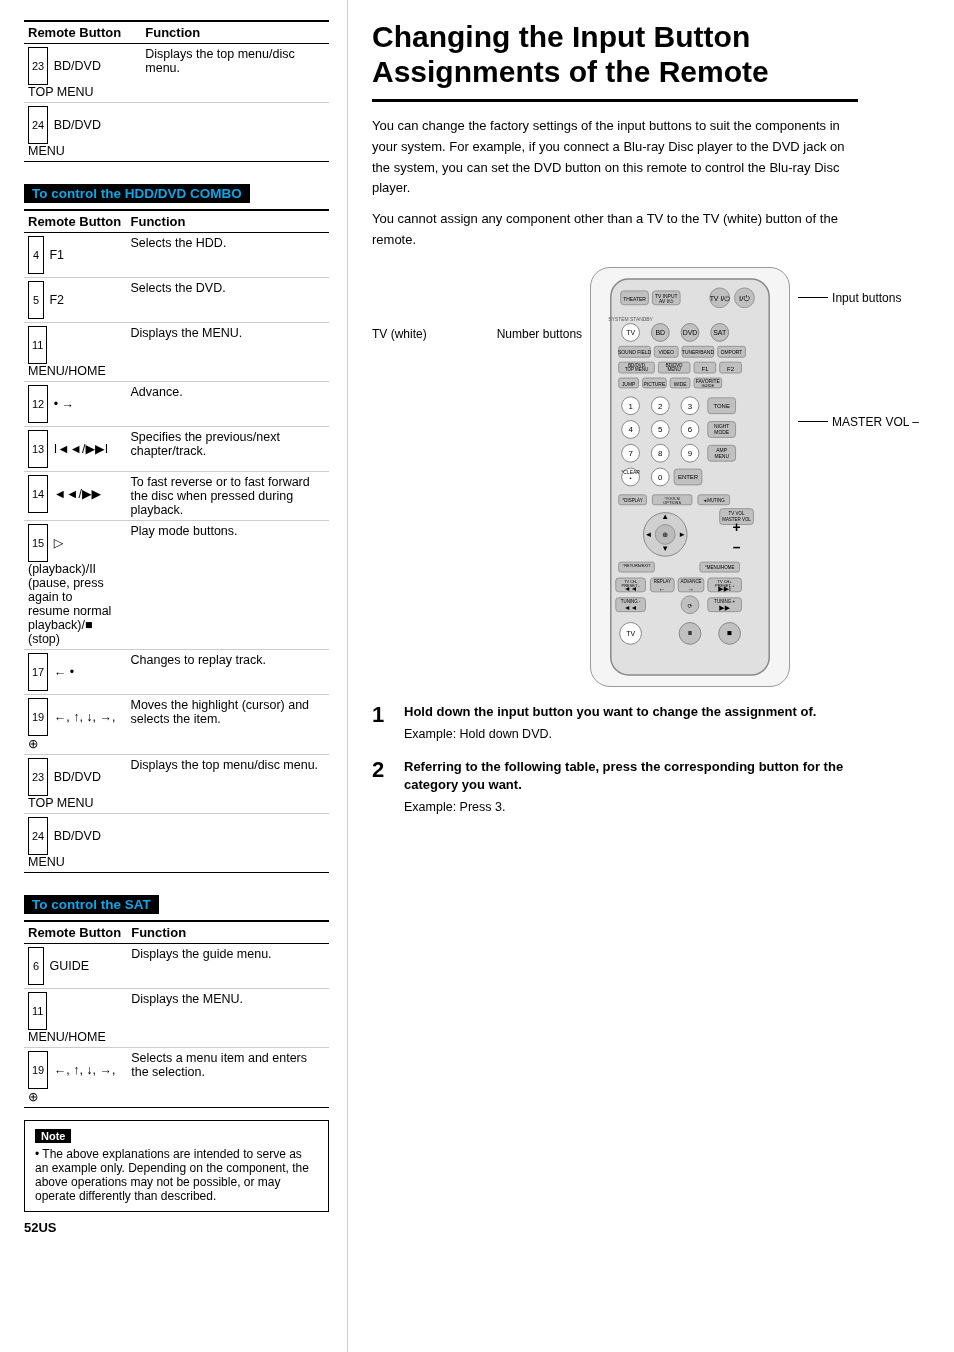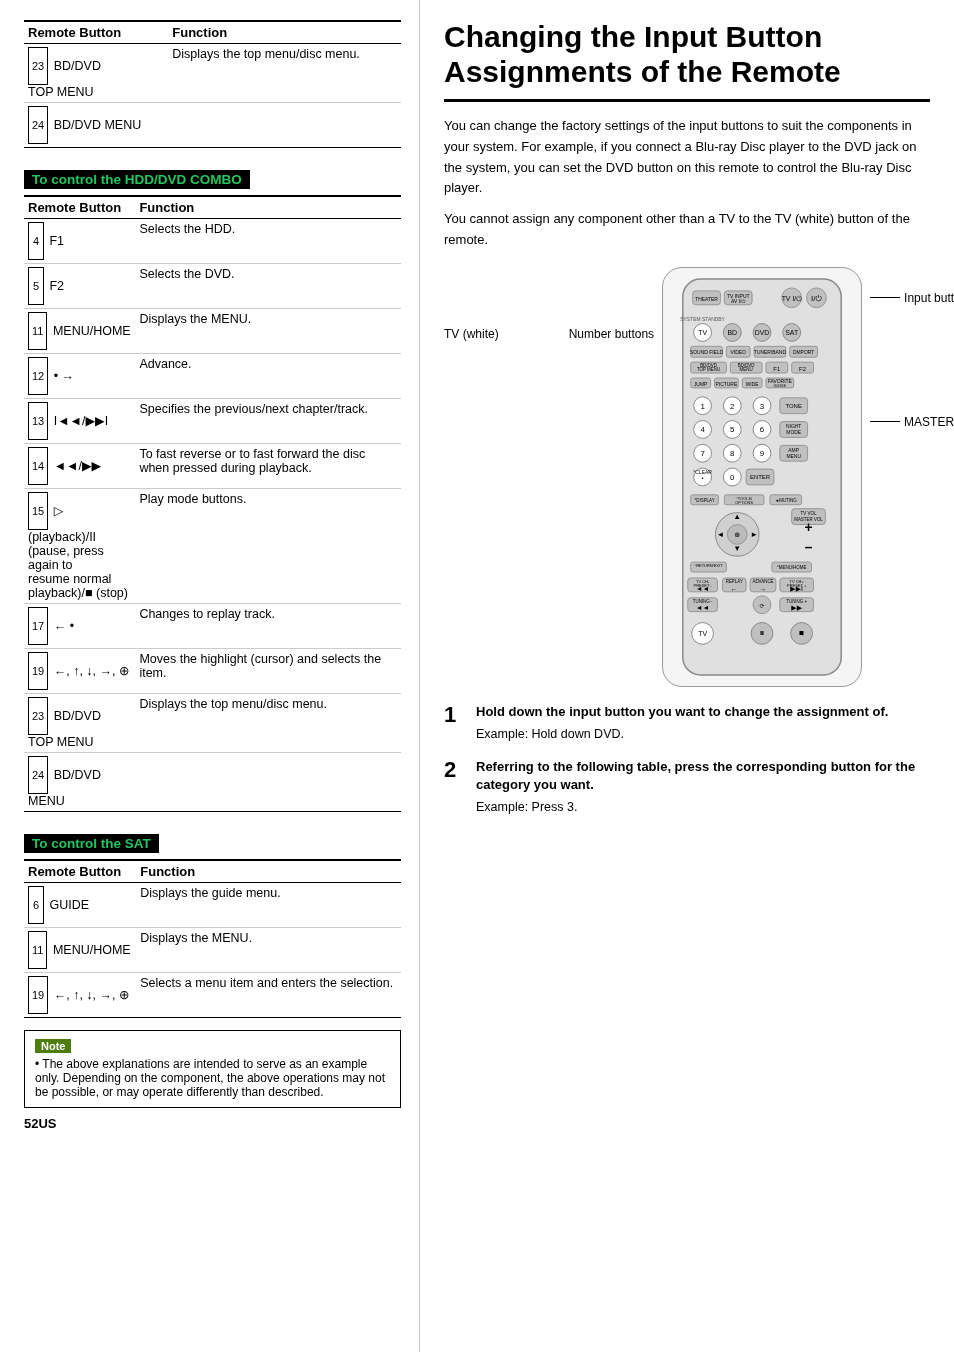--- a/index.html
+++ b/index.html
@@ -12,21 +12,21 @@
       min-height: 1352px;
     }
     .page {
       display: flex;
       flex-direction: row;
       width: 954px;
       min-height: 1352px;
     }
     
     .left-col {
-      width: 420px;
+      width: 348px;
       padding: 20px 18px 20px 24px;
       border-right: 1px solid #ccc;
     }
     
     .right-col {
       width: 534px;
       padding: 20px 24px 20px 24px;
     }
     table.data-table {
       width: 100%;
@@ -54,21 +54,21 @@
       display: inline-block;
       border: 1px solid #000;
       padding: 12px 3px;
       font-size: 11px;
       min-width: 16px;
       text-align: center;
       margin-right: 2px;
     }
     .section-heading-box {
       background: #000;
-      color: #22c55e;
+      color: #0ea5e9;
       display: inline-block;
       padding: 2px 8px;
       font-size: 13.5px;
       font-weight: bold;
       margin-bottom: 6px;
       margin-top: 10px;
     }
 
     
     .note-box {
@@ -284,21 +284,21 @@
           <tr>
             <td><span class="btn-num">19</span> ←, ↑, ↓, →, ⊕</td>
             <td>Selects a menu item and enters the selection.</td>
           </tr>
         </tbody>
       </table>
     </div>
 
     <div class="note-box">
       <div class="note-title">
-        <span style="display:inline-block;background:#4d7c0f;color:#fff;padding:1px 6px;font-size:11px;">Note</span>
+        <span style="display:inline-block;background:#000000;color:#fff;padding:1px 6px;font-size:11px;">Note</span>
       </div>
       <div>• The above explanations are intended to serve as an example only. Depending on the component, the above operations may not be possible, or may operate differently than described.</div>
     </div>
 
     <div class="page-num">52US</div>
   </div>
 
   <div class="right-col">
     <div class="chapter-title">Changing the Input Button Assignments of the Remote</div>
 

